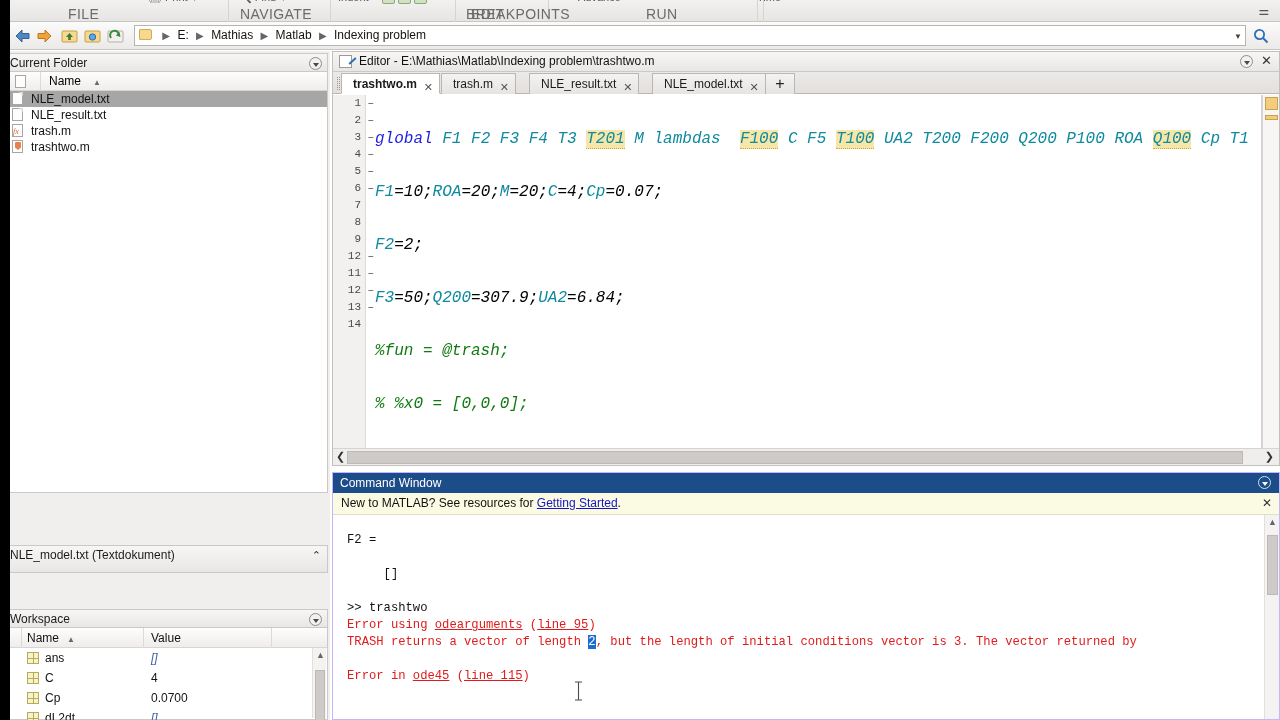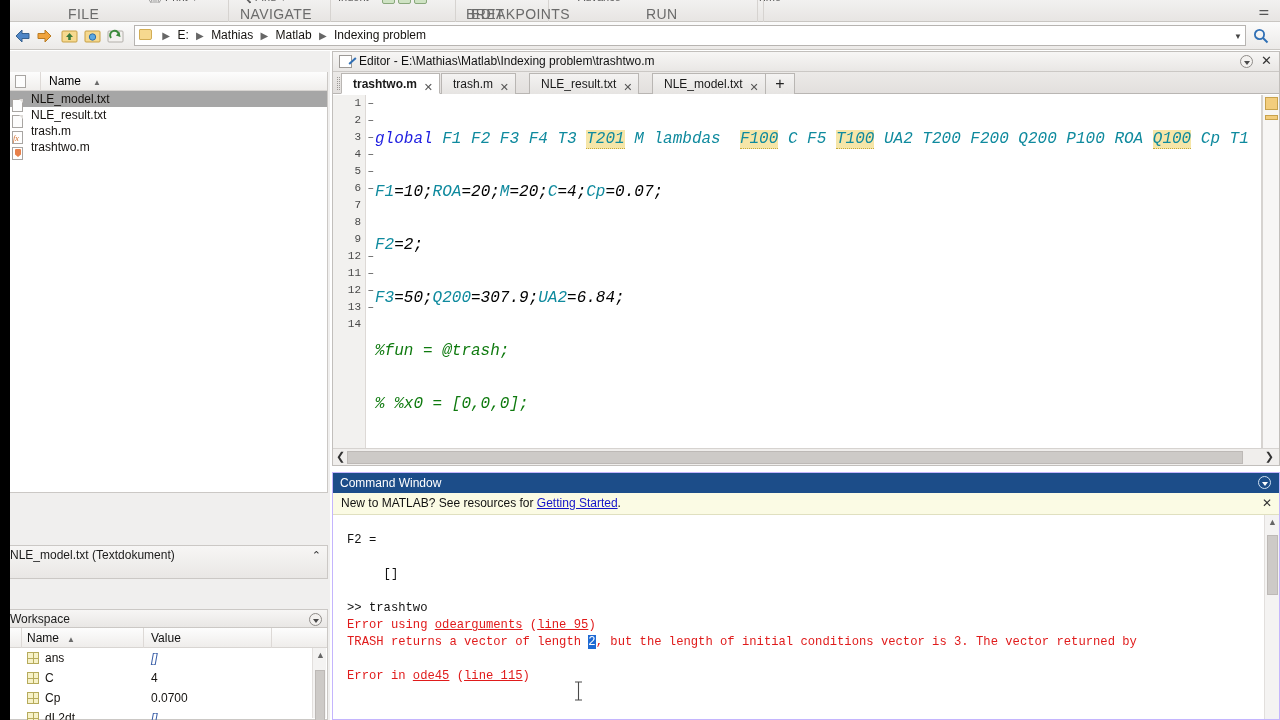--- a/index.html
+++ b/index.html
@@ -58,33 +58,33 @@
   #cfColHdr { position:relative; height:19px; background:linear-gradient(#fdfdfd,#f0eeec);
      border-bottom:1px solid #d8d5d2; }
   #cfColHdr .docico { position:absolute; left:12px; top:3px; }
   #cfColHdr .nm { position:absolute; left:46px; top:2px; font-size:12px;}
   #cfColHdr .asc { position:absolute; left:90px; top:6px; font-size:8px; color:#6b6b6b;}
   #cfColHdr .div { position:absolute; left:37px; top:0; width:1px; height:19px; background:#ddd9d6;}
 
   .filerow { position:relative; height:16px; line-height:16px; padding-left:28px; font-size:12px;
      color:#15120f; white-space:nowrap; }
   .filerow.sel { background:#a6a6a6; }
-  .filerow .ico { position:absolute; left:9px; top:1px;margin-top:7px; }
+  .filerow .ico { position:absolute; left:9px; top:1px; }
 
   .docico, .ico-doc { display:inline-block; width:11px; height:13px; background:#fdfdfd;
      border:1px solid #a8a5a2; position:relative; }
   .ico-doc::after{content:"";position:absolute;right:-1px;top:-1px;border-left:4px solid transparent;border-top:4px solid #dedbd8;}
   .ico-m { display:inline-block; width:11px; height:13px; background:#fff;
      border:1px solid #a8a5a2; position:relative; }
   .ico-m .fx { position:absolute; left:0px; top:-1px; font-size:8px; color:#d06a28;
      font-style:italic; font-family:"Liberation Serif", serif; }
   .ico-m .pg { position:absolute; left:2px; top:1px; width:6px; height:8px; background:#e8804a;
      border-radius:1px 1px 0 0; clip-path:polygon(0 0,100% 0,100% 70%,50% 100%,0 70%); }
 
-  #fileinfo { position:absolute; left:2px; top:494px; width:326px; height:34px; }
+  #fileinfo { position:absolute; left:2px; top:494px; width:326px; height:28px; }
   #wsPanel  { position:absolute; left:2px; top:518px; width:326px; bottom:0;margin-top:40px; }
   #wsBody { position:absolute; left:0; top:19px; width:326px; bottom:0;
       background:#fff; border:1px solid #cbc8c5; border-top:none; }
   #wsColHdr { position:relative; height:20px; background:linear-gradient(#fdfdfd,#efedeb);
      border-bottom:1px solid #d8d5d2;}
   #wsColHdr .c { position:absolute; top:3px; font-size:12px; color:#111; }
   #wsColHdr .vline { position:absolute; top:0; width:1px; height:20px; background:#ddd9d6;}
   #wsColHdr .asc { position:absolute; left:64px; top:7px; font-size:8px; color:#6b6b6b;}
 
   .wsrow { position:relative; height:20px; line-height:20px; font-size:12px; color:#15120f; }
@@ -277,20 +277,24 @@
     <svg width="18" height="18" viewBox="0 0 18 18">
         <circle cx="7.5" cy="7.5" r="4.6" fill="none" stroke="#2f6fb5" stroke-width="1.8"></circle>
         <line x1="11" y1="11" x2="15.5" y2="15.5" stroke="#2f6fb5" stroke-width="2"></line>
       </svg>
   </div>
 </div>
 
 <div id="leftcol">
 
   <div id="cfPanel">
+    <div class="panelhdr">
+      <div class="t">Current Folder</div>
+      <div class="btn"></div>
+    </div>
     <div id="cfBody">
       <div id="cfColHdr">
         <div class="div"></div>
         <div class="docico"></div>
         <div class="nm">Name</div>
         <div class="asc">▲</div>
       </div>
 
       <div class="filerow sel">
         <span class="ico ico-doc"></span>

